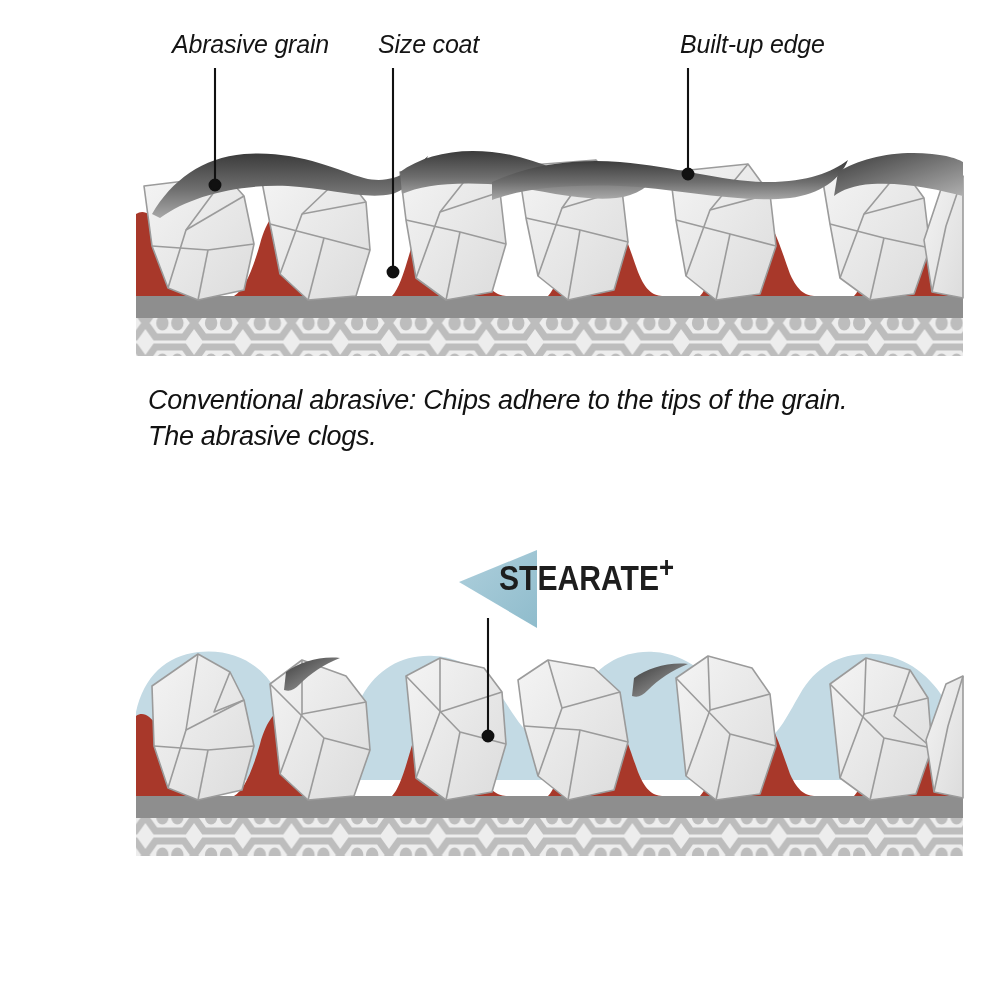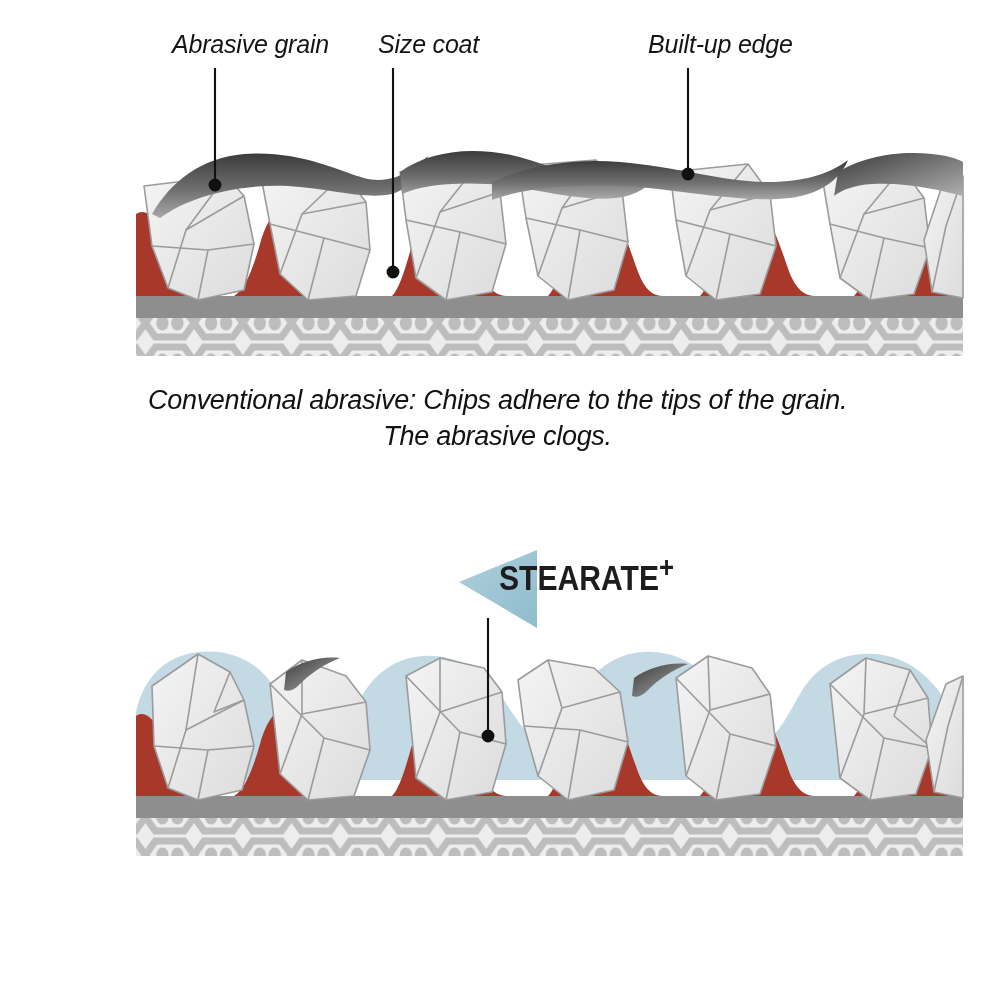--- a/index.html
+++ b/index.html
@@ -22,25 +22,24 @@
     letter-spacing:-0.2px;
   }
   .caption{
     position:absolute;
     font-style:italic;
     font-size:27px;
     line-height:36px;
     color:#121212;
     white-space:pre-line;
     letter-spacing:-0.3px;
-    text-align:center;
   }
   #lbl-grain{left:124px;top:30px;}
   #lbl-size{left:330px;top:30px;}
-  #lbl-bue{left:600px;top:30px;}
+  #lbl-bue{left:632px;top:30px;}
   #cap-top{left:100px;top:382px;}
   #cap-bottom{left:100px;top:896px;}
 
   #stearate-wordmark{
     position:absolute;
     left:451px;top:558px;
     font-size:35px;
     font-weight:bold;
     font-style:normal;
     color:#1d1d1d;

